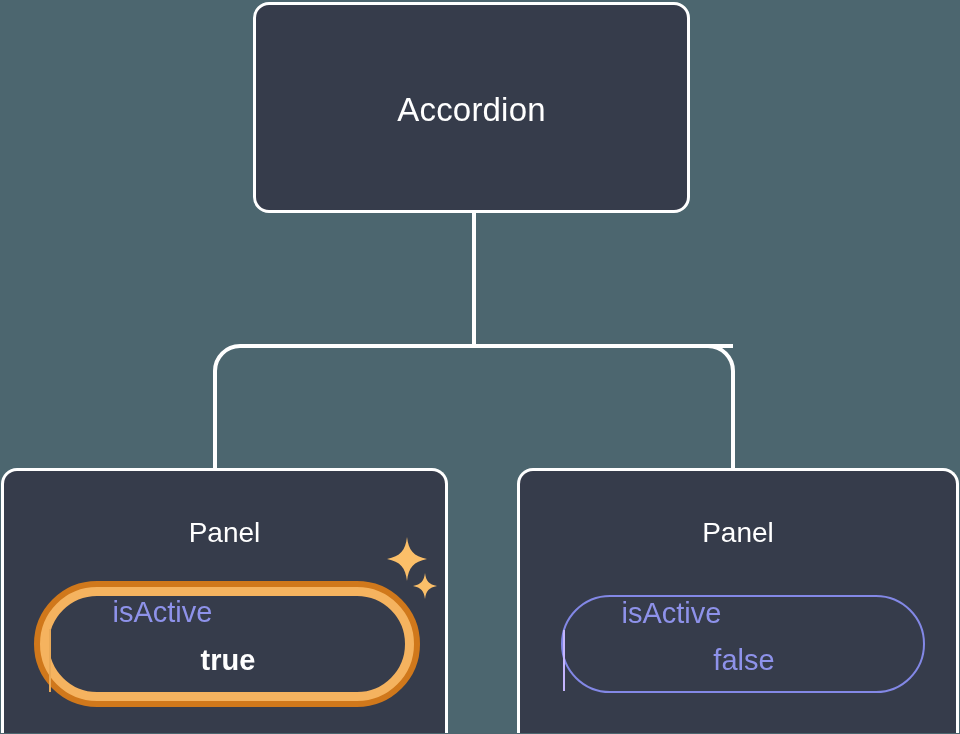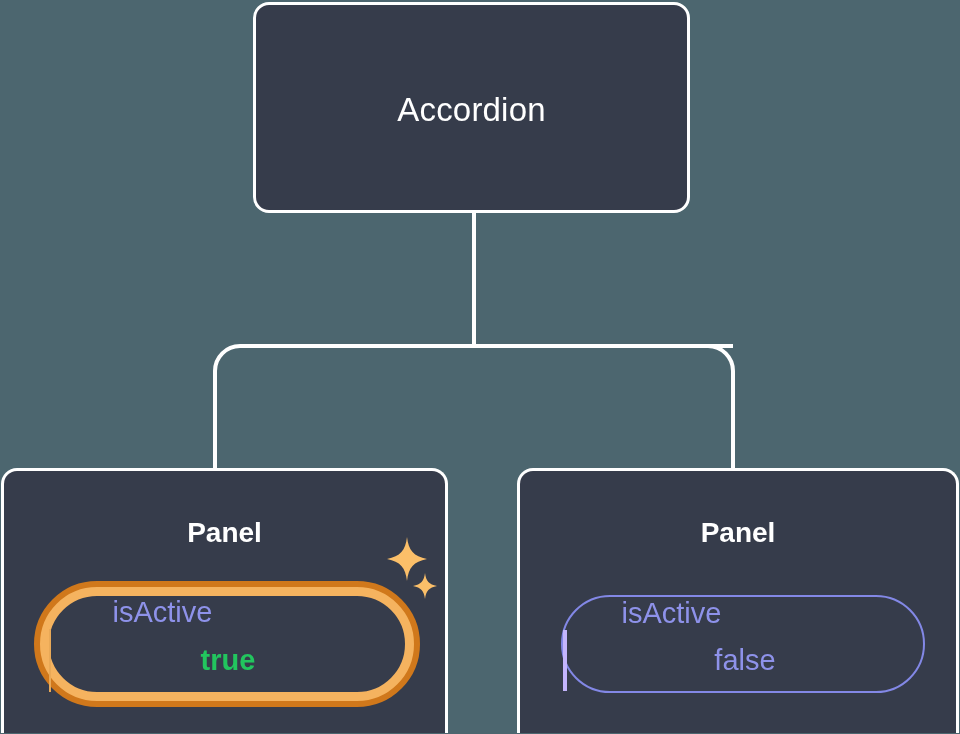--- a/index.html
+++ b/index.html
@@ -72,21 +72,21 @@
     letter-spacing: 0.2px;
   }
   .panel-title {
     position: absolute;
     left: 0;
     right: 0;
     top: 46px;
     text-align: center;
     color: #ffffff;
     font-size: 28px;
-    font-weight: 700;
+    font-weight: 400;
   }
 
   
   .pill {
     position: absolute;
     box-sizing: border-box;
     display: flex;
     align-items: stretch;
     border-radius: 999px;
     flex-direction: column;
@@ -108,21 +108,21 @@
     border: 2px solid #8388e6;
   }
   .pill-plain .pill-cell {
     color: #8e92ea;
     font-size: 29px;
     font-weight: 400;
   }
   .pill-plain .cell-key { width: 217px; }
   .pill-plain .cell-val {
     flex: 1;
-    border-left: 4px solid #c4b5fd;
+    border-left: 2px solid #c4b5fd;
   }
 
   
   .pill-highlight-wrap {
     position: absolute;
     left: 30px;
     top: 110px;
     width: 386px;
     height: 126px;
   }
@@ -155,21 +155,21 @@
   }
   .pill-highlight .cell-key {
     width: 227px;
     color: #8e92ea;
     font-size: 29px;
     font-weight: 400;
   }
   .pill-highlight .cell-val {
     flex: 1;
     border-left: 2px solid #e9a957;
-    color: #22c55e;
+    color: #ffffff;
     font-size: 29px;
     font-weight: 700;
   }
 
   
   .sparkle {
     position: absolute;
   }
   .sparkle-big {
     left: 387px;

